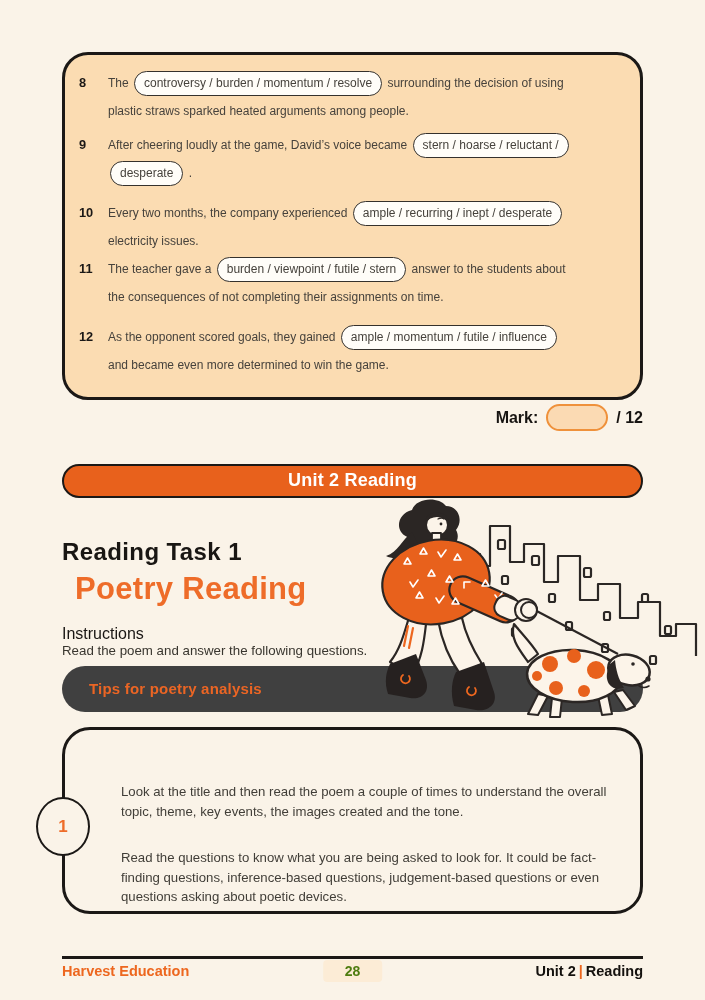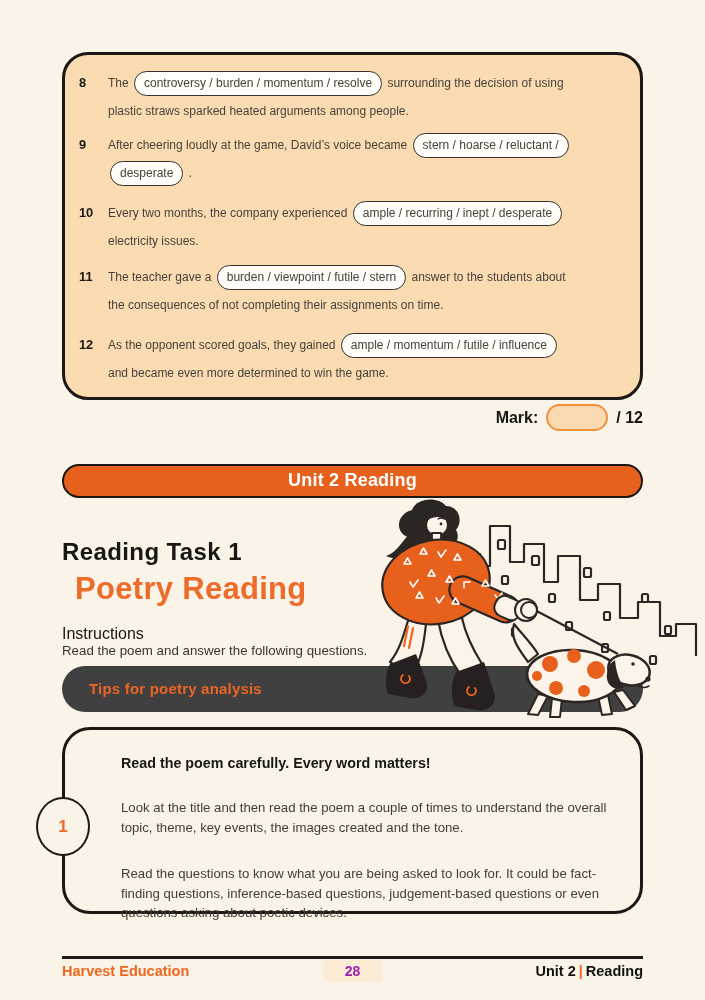--- a/index.html
+++ b/index.html
@@ -9,21 +9,21 @@
     background:#faf3e8; overflow:hidden;
   }
 
   
   .vocab-box {
     position:absolute; left:62px; top:52px; width:581px; height:348px;
     background:#fbdcb2; border:3px solid #1b1816; border-radius:26px;
     padding:14px 8px 8px 14px; overflow:hidden;
   }
   .q-row { display:flex; gap:7px; }
-  .q-row.mb6{margin-bottom:6px}.q-row.mb8{margin-bottom:8px}.q-row.mb12{margin-bottom:12px}
+  .q-row.mb6{margin-bottom:6px}.q-row.mb8{}.q-row.mb12{margin-bottom:12px}
   .q-num { width:22px; font-weight:bold; font-size:12.8px; color:#1b1816; line-height:28px; flex:none; }
   .q-line { font-size:12px; color:#46423c; line-height:28px; white-space:nowrap; }
   .q-pill {
     display:inline-block; background:#fffdf8; border:1.6px solid #35312c;
     border-radius:14px; padding:1px 9px; line-height:21px; margin:0 2px;
     color:#46423c;
   }
 
   
   .mark-row { position:absolute; top:404px; right:62px; display:flex; align-items:center; gap:8px; }
@@ -69,21 +69,21 @@
     display:flex; align-items:center; justify-content:center;
     color:#ee6c29; font-size:17px; font-weight:bold;
   }
 
   
   .footer-line { position:absolute; left:62px; top:956px; width:581px; height:2.5px; background:#1b1816; }
   .footer-row { position:absolute; left:62px; top:963px; width:581px; display:flex; justify-content:space-between; align-items:center; }
   .footer-brand { color:#ed671f; font-size:14.5px; font-weight:bold; }
   .footer-page {
     position:absolute; left:50%; transform:translateX(-50%);
-    background:#fcecd6; color:#a21caf; font-size:14px; font-weight:bold;
+    background:#fcecd6; color:#4d7c0f; font-size:14px; font-weight:bold;
     padding:3px 22px; border-radius:4px;
   }
   .footer-section { font-size:14.5px; font-weight:bold; color:#14110e; }
   .footer-sep { color:#ed671f; padding:0 3px; }
 </style>
 </head>
 <body>
 
 <div class="page">
 
@@ -221,21 +221,20 @@
       </g>
       <ellipse cx="277" cy="172" rx="21" ry="15" transform="rotate(14 277 172)" fill="#fcf4e9" stroke="#2b2624" stroke-width="2.5"></ellipse>
       <path d="M258 166 C250 182 258 194 272 190 C266 180 264 172 263 162 Z" fill="#2b2624"></path>
       <circle cx="281" cy="166" r="1.8" fill="#2b2624"></circle>
       <circle cx="296" cy="181" r="2.6" fill="#2b2624"></circle>
       <path d="M287 188 q5 3 10 0" stroke="#2b2624" stroke-width="1.6" fill="none"></path>
     </g>
   </svg>
 
   <div class="tip-card">
-    <div class="tip-heading">Read the poem carefully. Every word matters!</div>
     <div>
         <div class="tip-para">Look at the title and then read the poem a couple of times to understand the overall topic, theme, key events, the images created and the tone.</div>
         <div class="tip-para">Read the questions to know what you are being asked to look for. It could be fact-finding questions, inference-based questions, judgement-based questions or even questions asking about poetic devices.</div>
       </div>
   </div>
   <div class="tip-num-circle">1</div>
 
   <div class="footer-line"></div>
   <div class="footer-row">
     <span class="footer-brand">Harvest Education</span>

